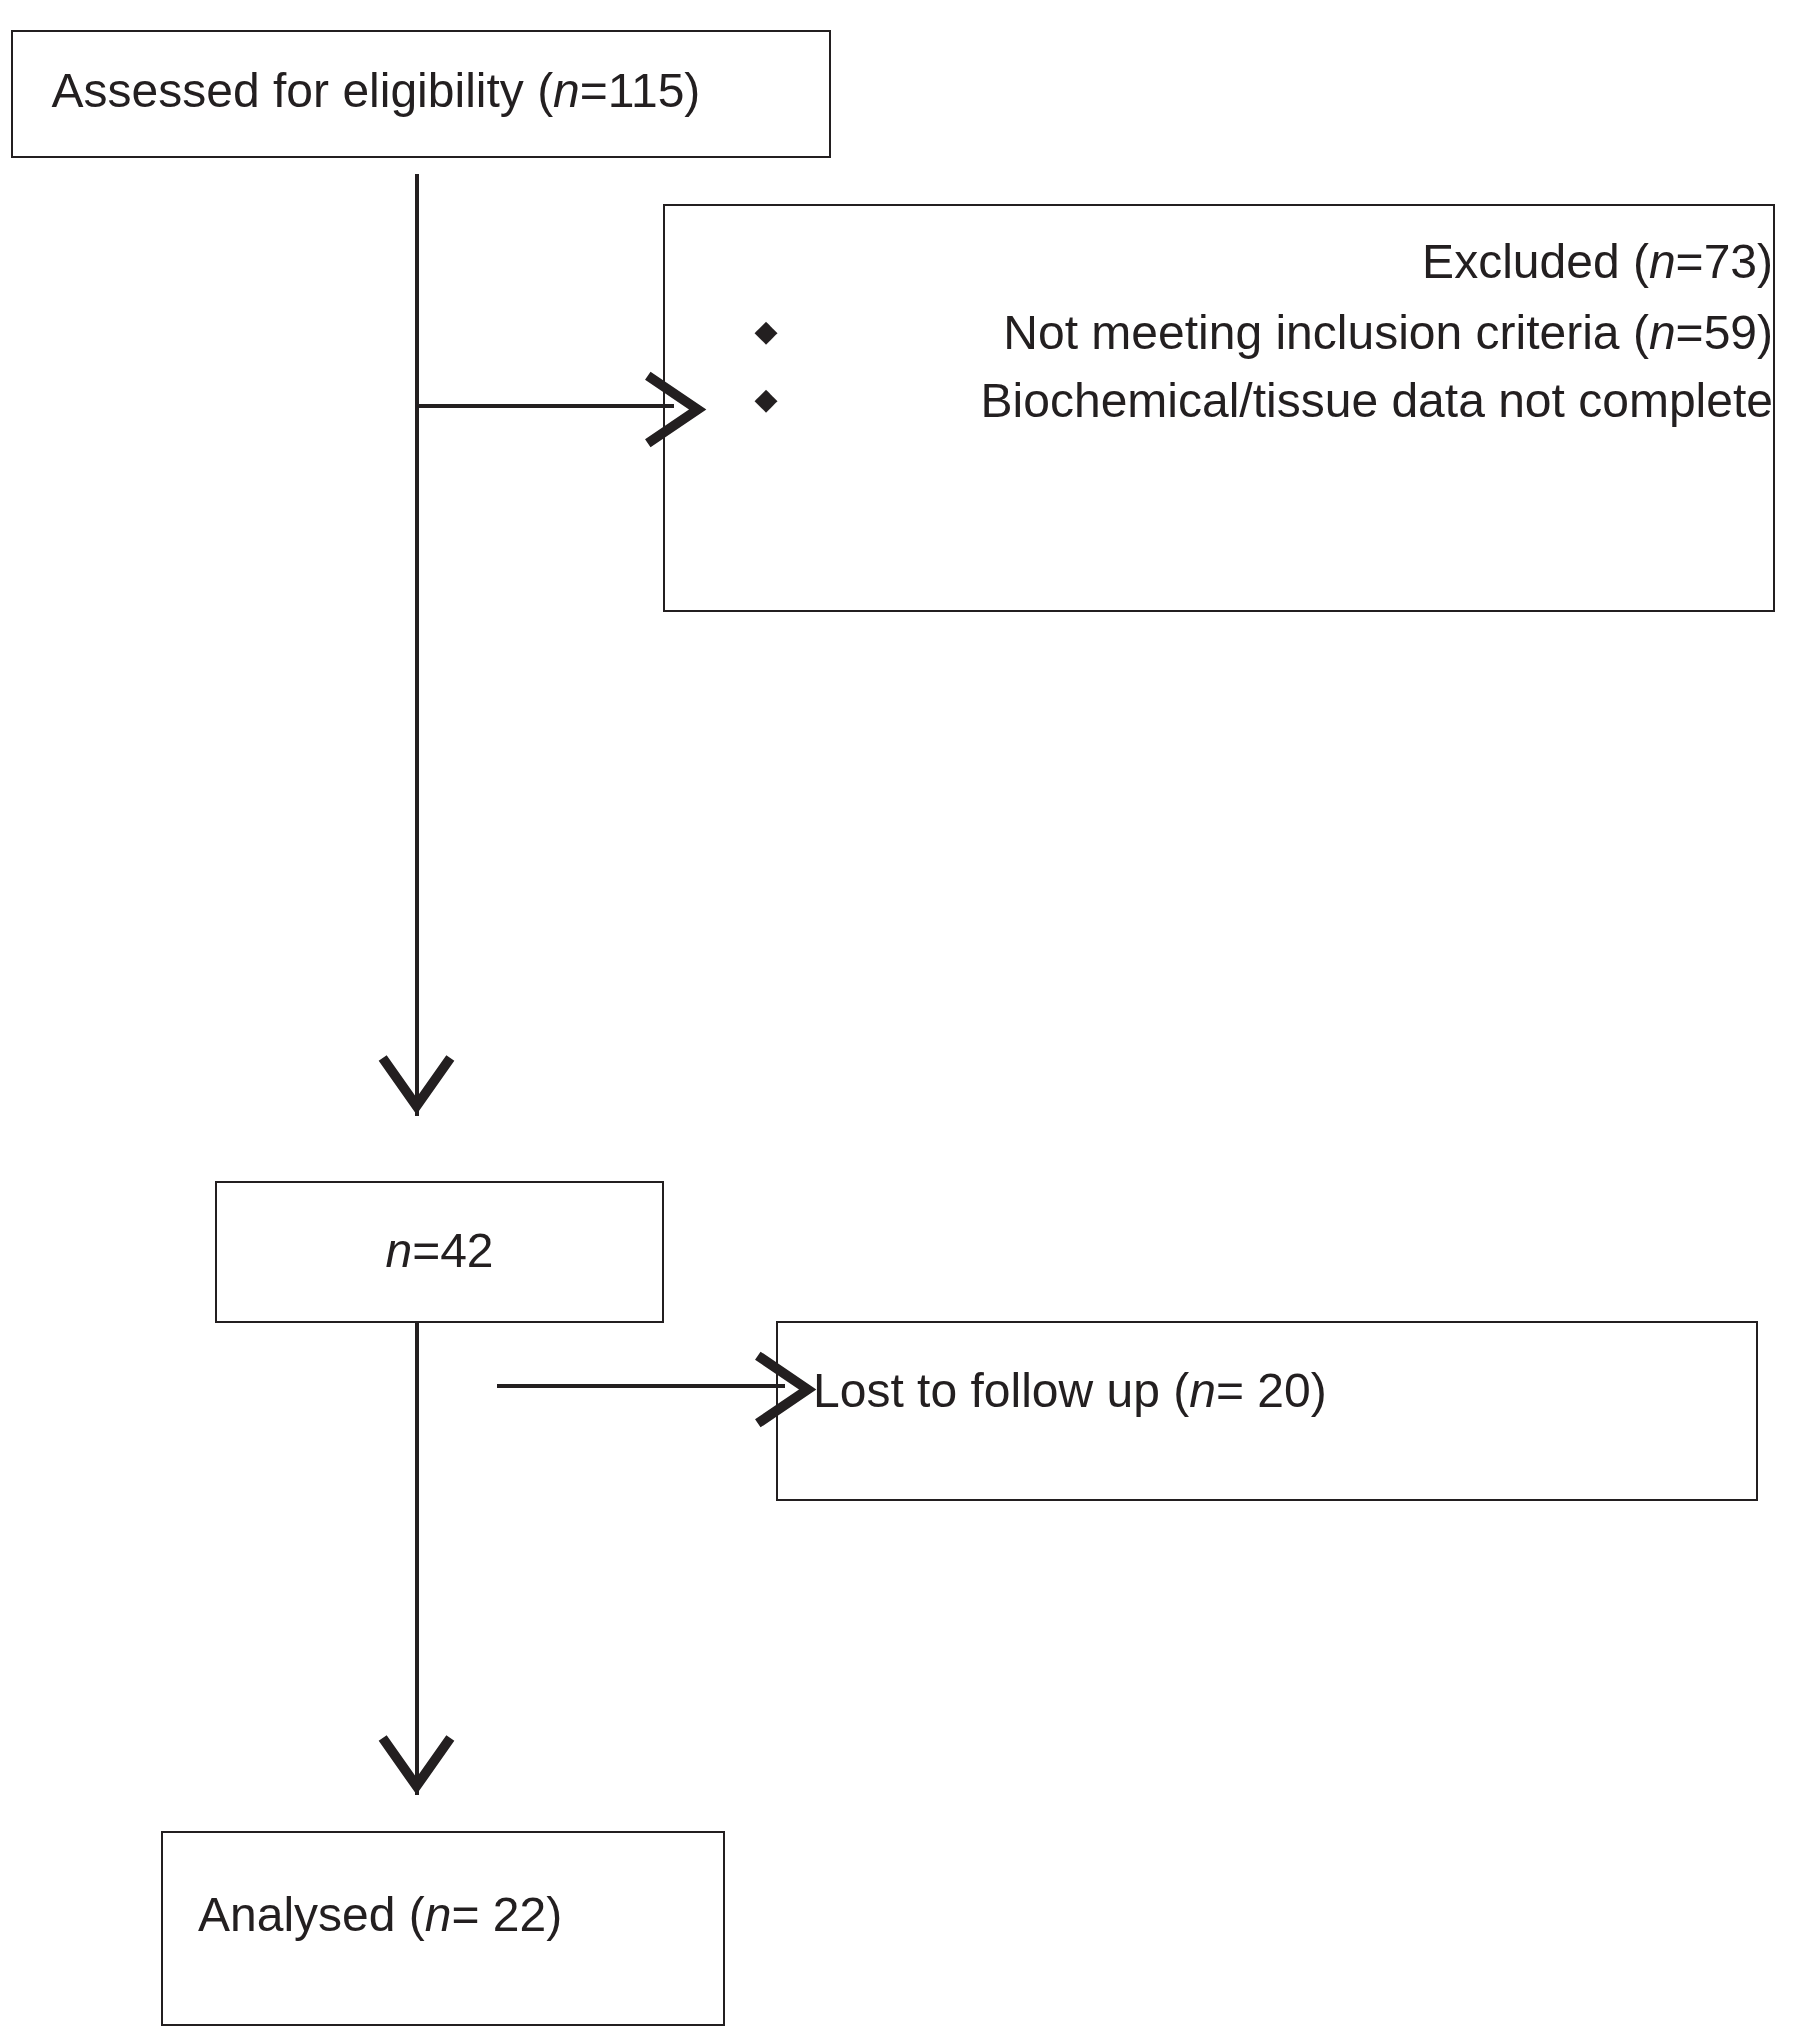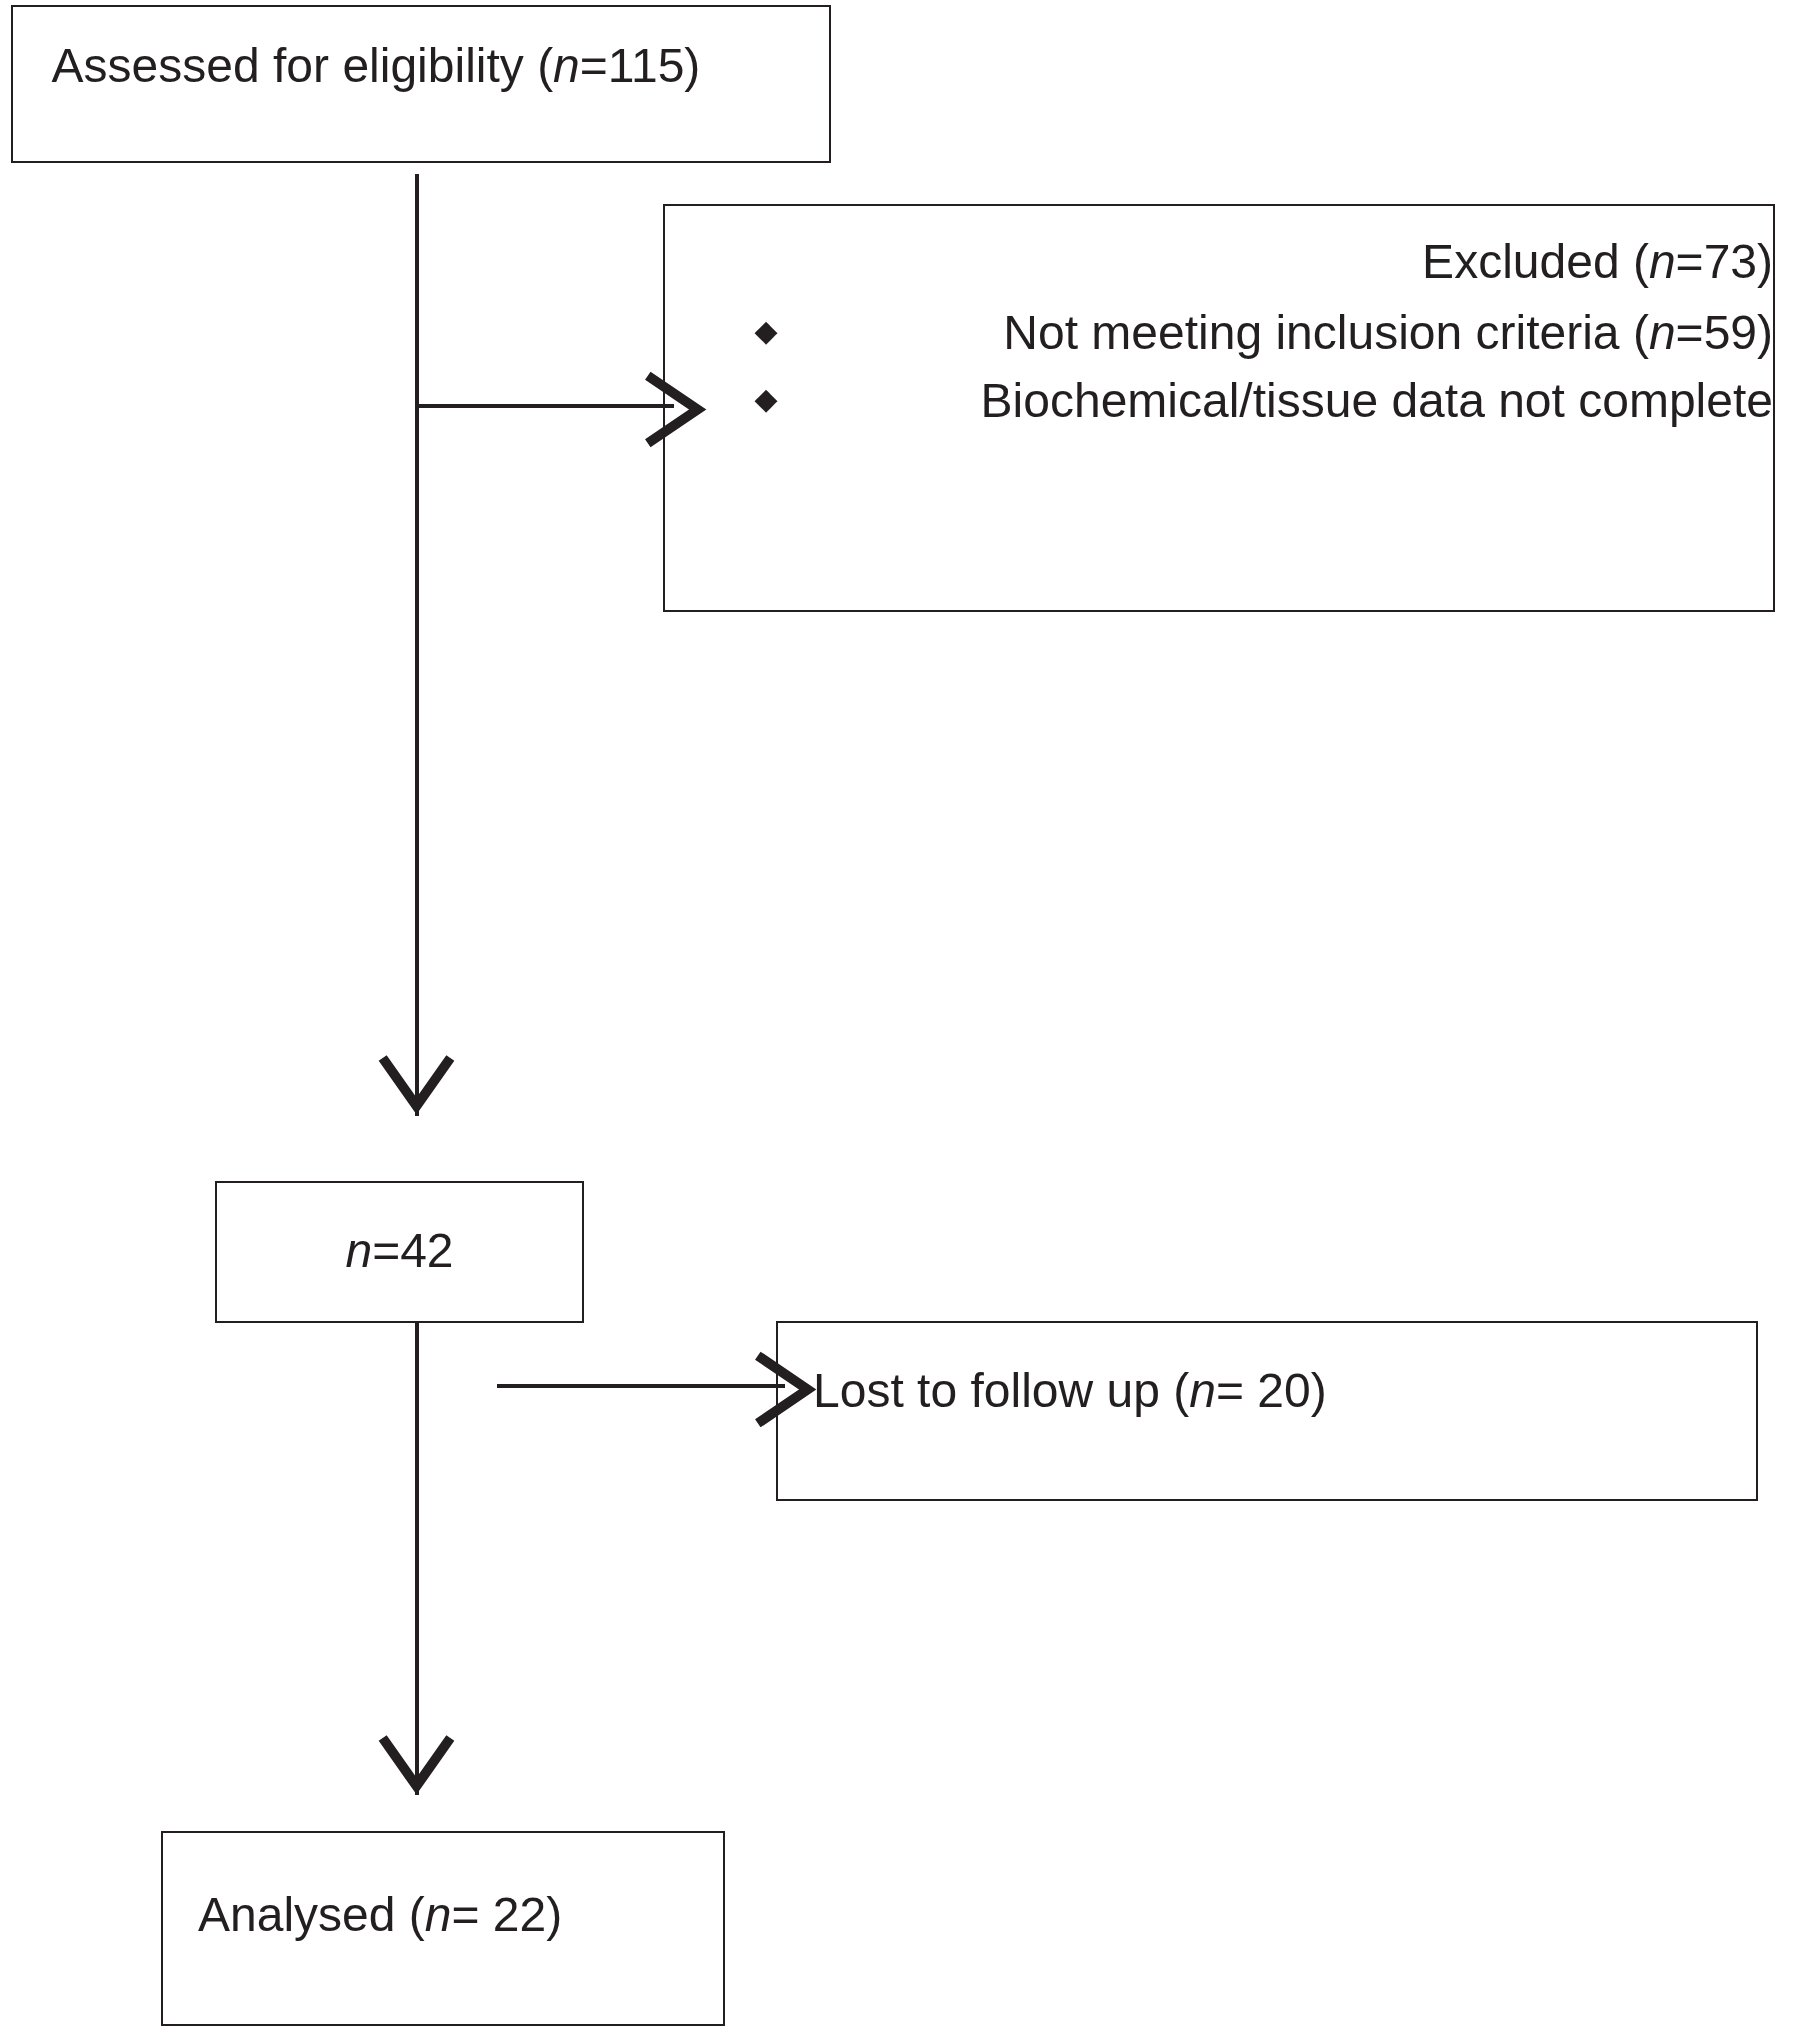--- a/index.html
+++ b/index.html
@@ -33,23 +33,23 @@
     line-height: 1.30;
     letter-spacing: 0px;
   }
   .n-var {
     font-style: italic;
   }
 
   
   #box-assessed {
     left: 10.6px;
-    top: 5px;
+    top: 30px;
     width: 820px;
-    height: 158px;
+    height: 128px;
   }
   #box-assessed .txt {
     top: 28px;
     padding-left: 39px;
     text-align: left;
   }
 
   
   #box-excluded {
     left: 663px;
@@ -85,21 +85,21 @@
   }
   .excl-cont {
     display: block;
     padding-left: 43px;
   }
 
   
   #box-n42 {
     left: 215px;
     top: 1181px;
-    width: 369px;
+    width: 449px;
     height: 142px;
     padding-left: 9px;
   }
   #box-n42 .txt {
     top: 37px;
     text-align: center;
   }
 
   
   #box-lost {

